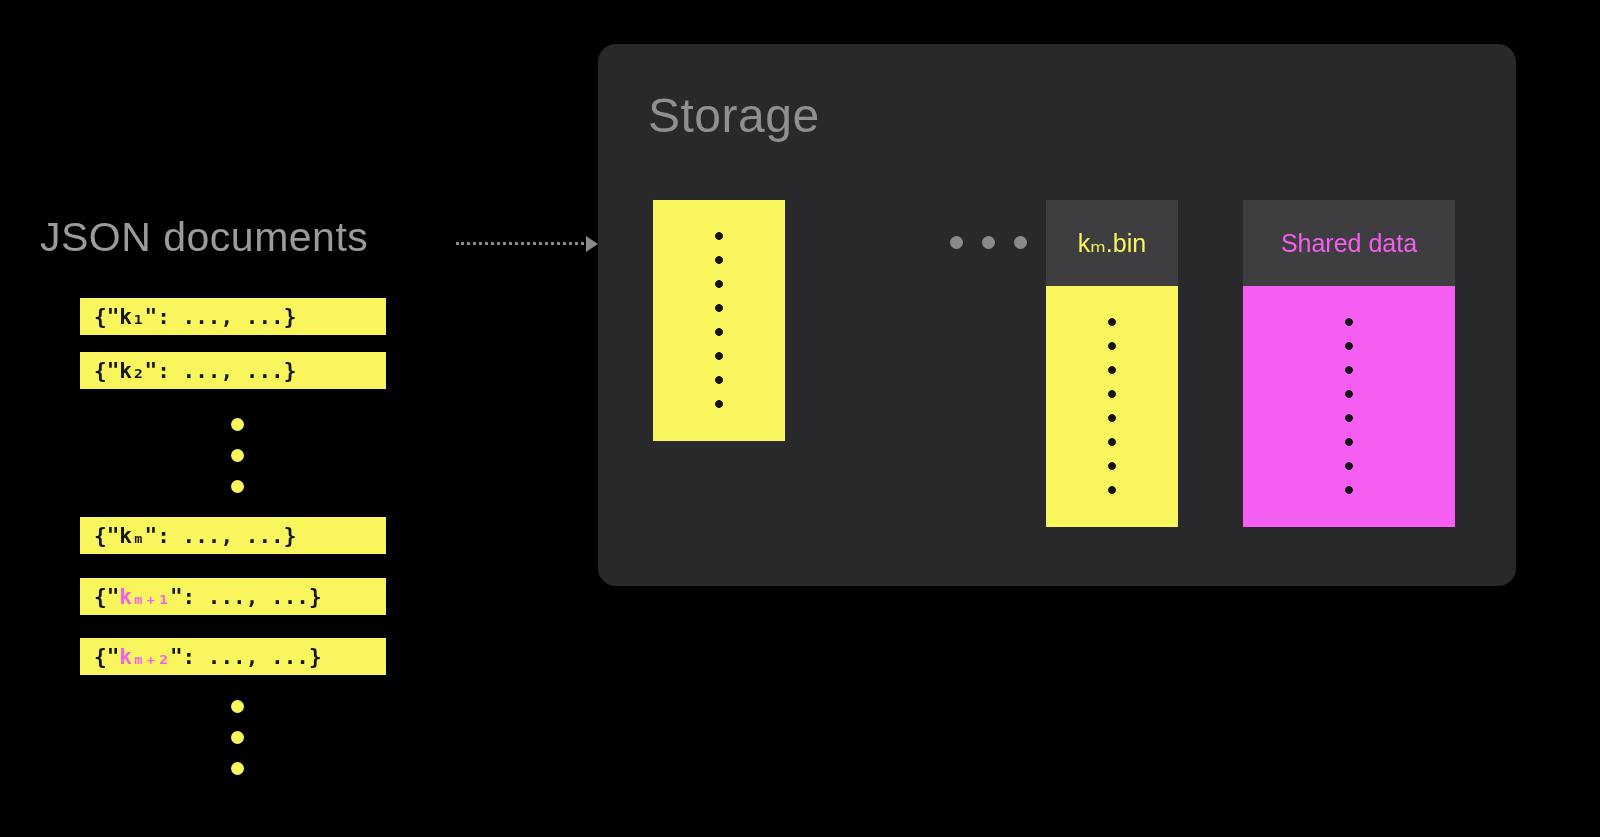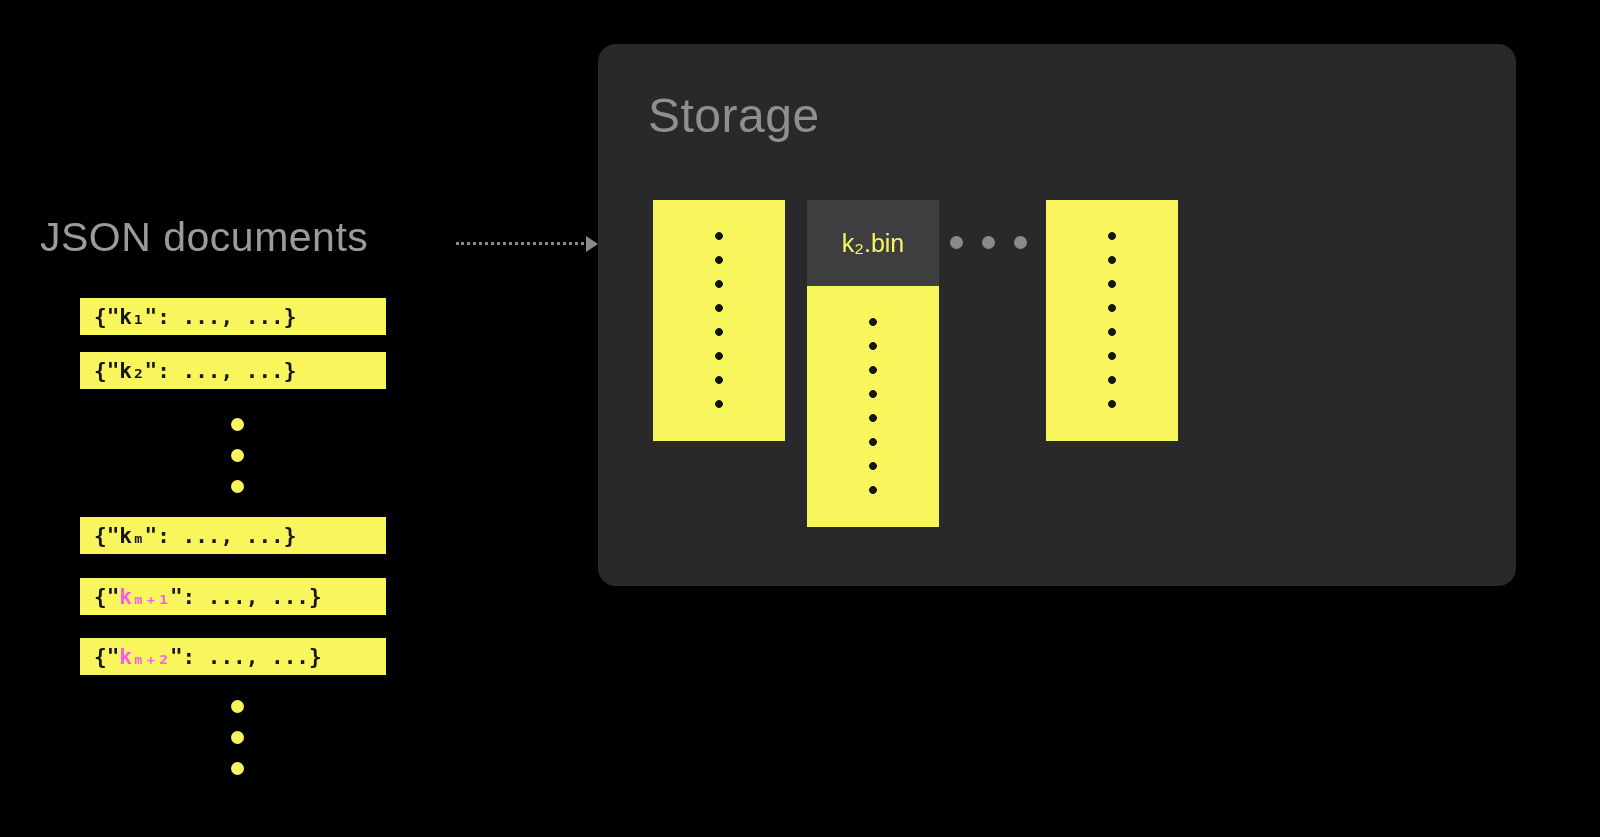--- a/index.html
+++ b/index.html
@@ -191,36 +191,39 @@
 
   <div class="storage-panel">
     <div class="storage-title">Storage</div>
 
     <div class="bin" style="left:55px">
       <div class="bin-body">
         <div class="bin-dots"></div>
       </div>
     </div>
 
-    <div class="bin" style="left:209px">
+
+    <div class="ellipsis-h">
+      <div class="edot"></div>
+      <div class="edot"></div>
+      <div class="edot"></div>
+    </div>
+
+    <div class="bin" style="left:448px">
       <div class="bin-header">
-          <span>k₂.bin</span>
+          <span>kₘ.bin</span>
         </div>
       <div class="bin-body">
         <div class="bin-dots"></div>
       </div>
     </div>
 
-    <div class="ellipsis-h">
-      <div class="edot"></div>
-      <div class="edot"></div>
-      <div class="edot"></div>
-    </div>
-
-    <div class="bin" style="left:448px">
-      <div class="bin-body">
+    <div class="bin" style="left:645px; width:212px">
+      <div class="bin-header shared-label">
+          <span>Shared data</span>
+        </div>
+      <div class="bin-body shared-body">
         <div class="bin-dots"></div>
       </div>
     </div>
-
   </div>
 
 </div>
 
 </body></html>

